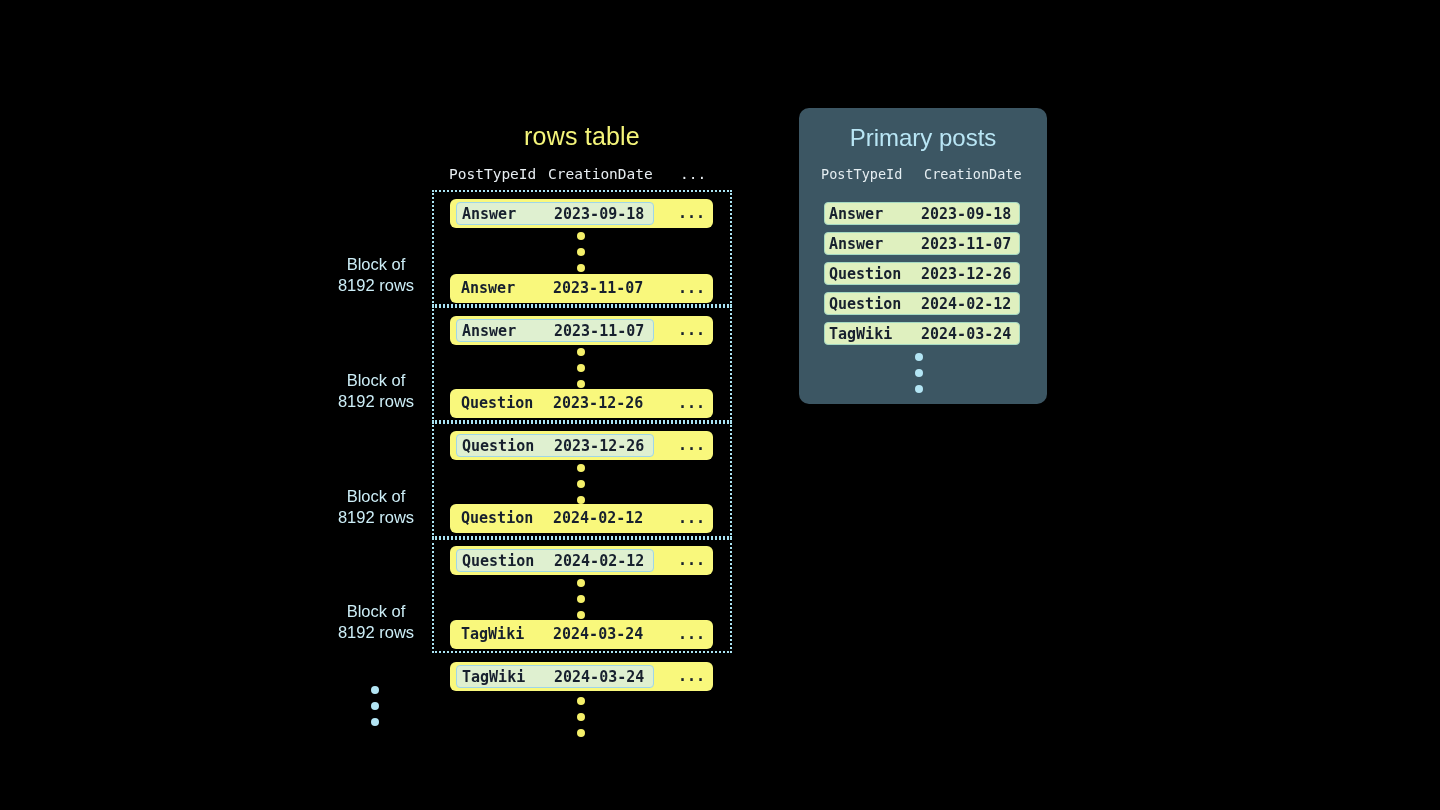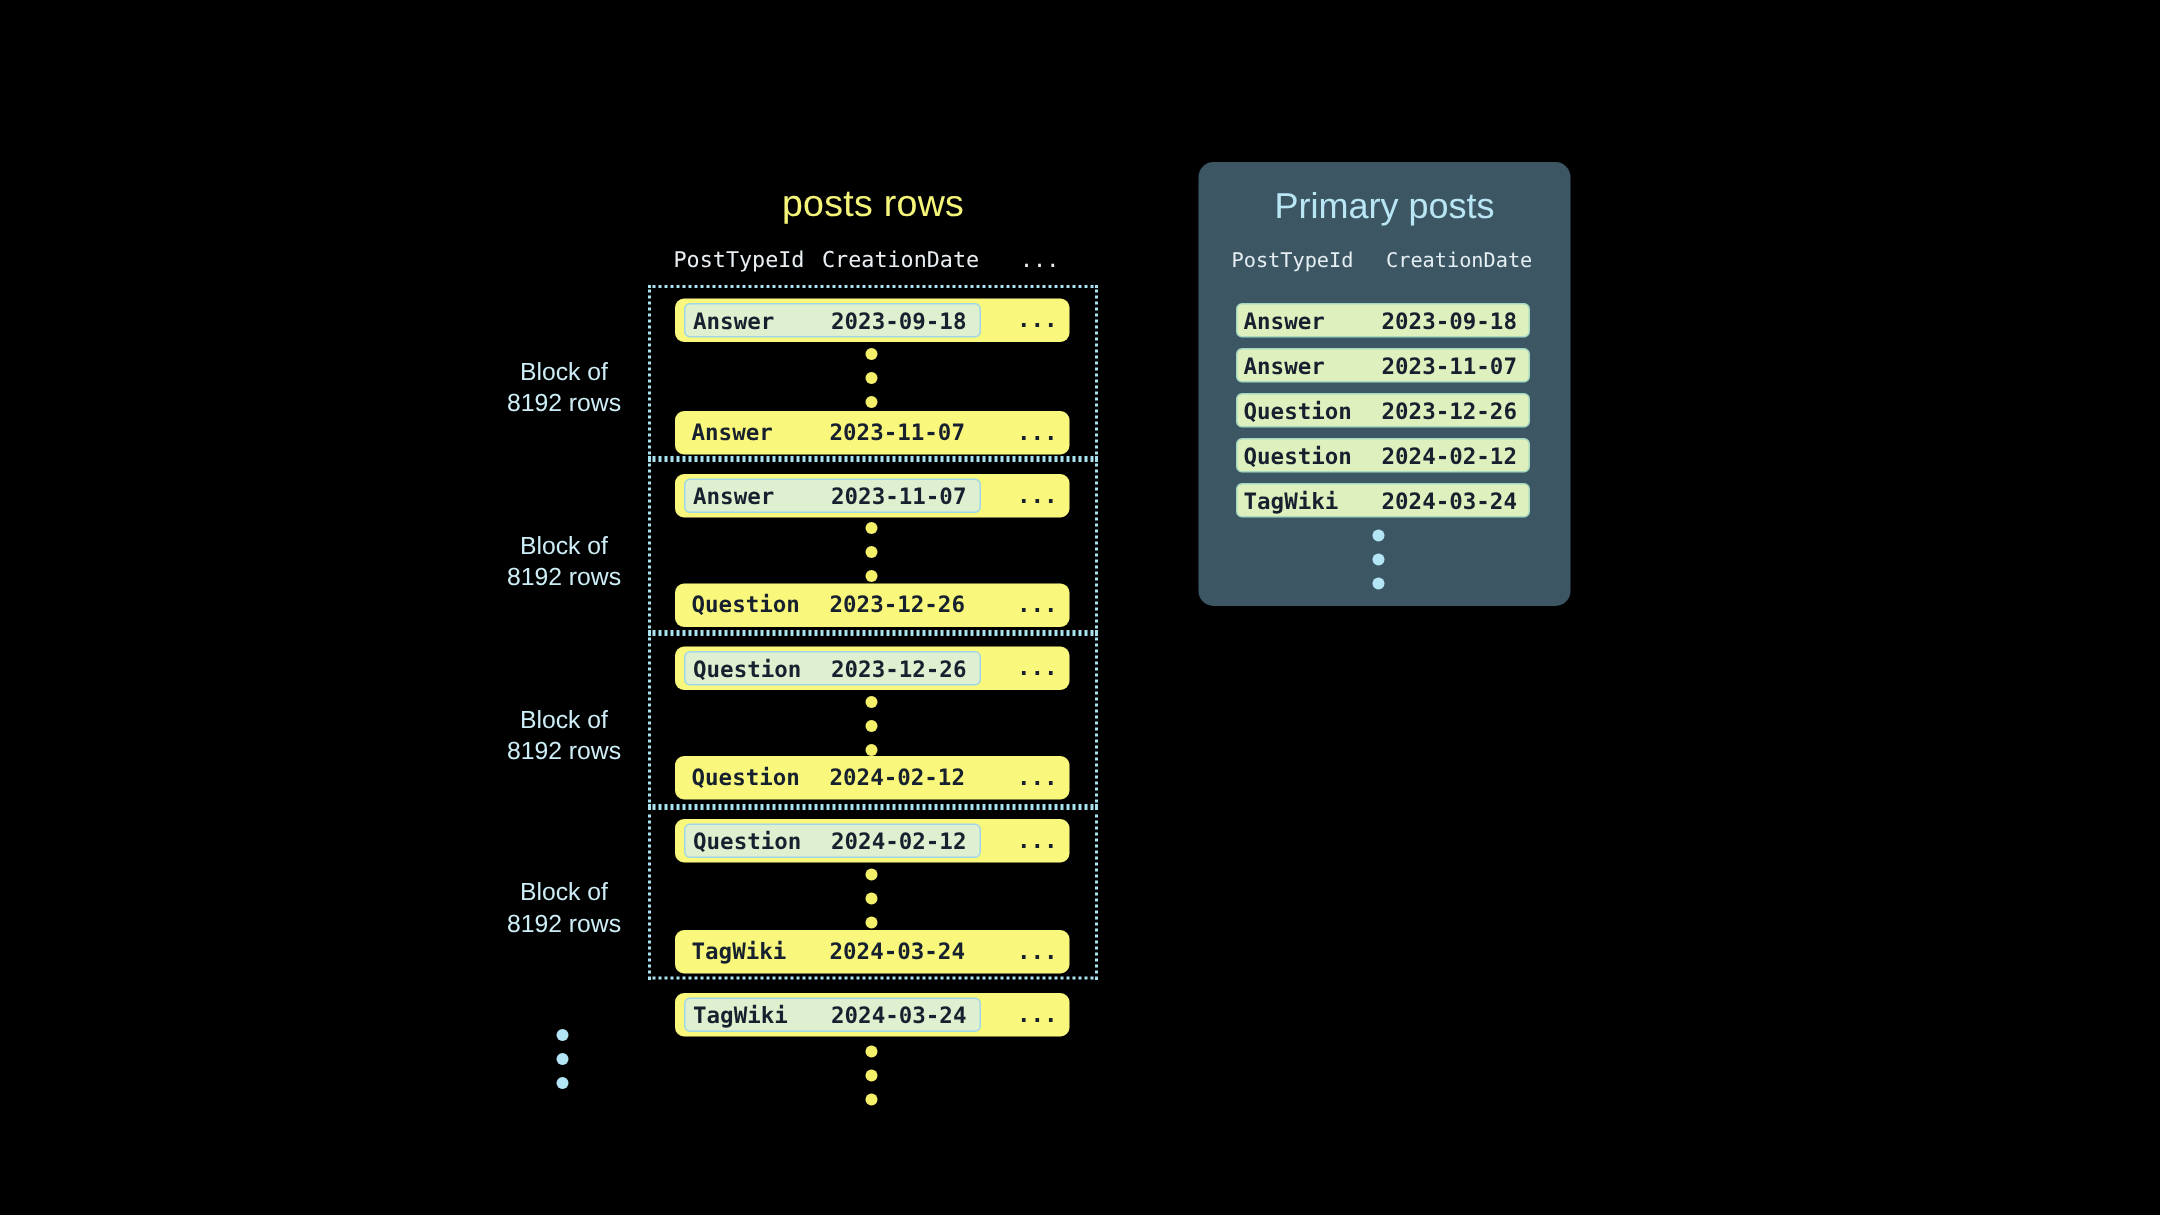--- a/index.html
+++ b/index.html
@@ -51,20 +51,21 @@
     box-sizing: border-box;
   }
 
   .block-label {
     position: absolute;
     width: 160px;
     text-align: center;
     color: #cdeef7;
     font-size: 16.5px;
     line-height: 21px;
+    margin-top: 16px;
   }
 
   
   .row {
     position: absolute;
     left: 450px;
     width: 263px;
     height: 29px;
     background: #f9f87c;
     border-radius: 6px;
@@ -183,21 +184,21 @@
     top: 2px;
     color: #17202e;
     font-family: "DejaVu Sans Mono", monospace;
     font-size: 15px;
     font-weight: bold;
   }
 </style>
 </head>
 <body>
 
-<div id="posts-table-title">posts rows</div>
+<div id="posts-table-title">rows table</div>
 
 <div id="posts-table-headers">
   <span class="h-posttype">PostTypeId</span>
   <span class="h-creation">CreationDate</span>
   <span class="h-ellipsis">...</span>
 </div>
 
 <div class="block" style="top:190px; height:116px;"></div>
 <div class="block-label" style="left:296px; top:238px;">
   <span>Block of</span><br>

